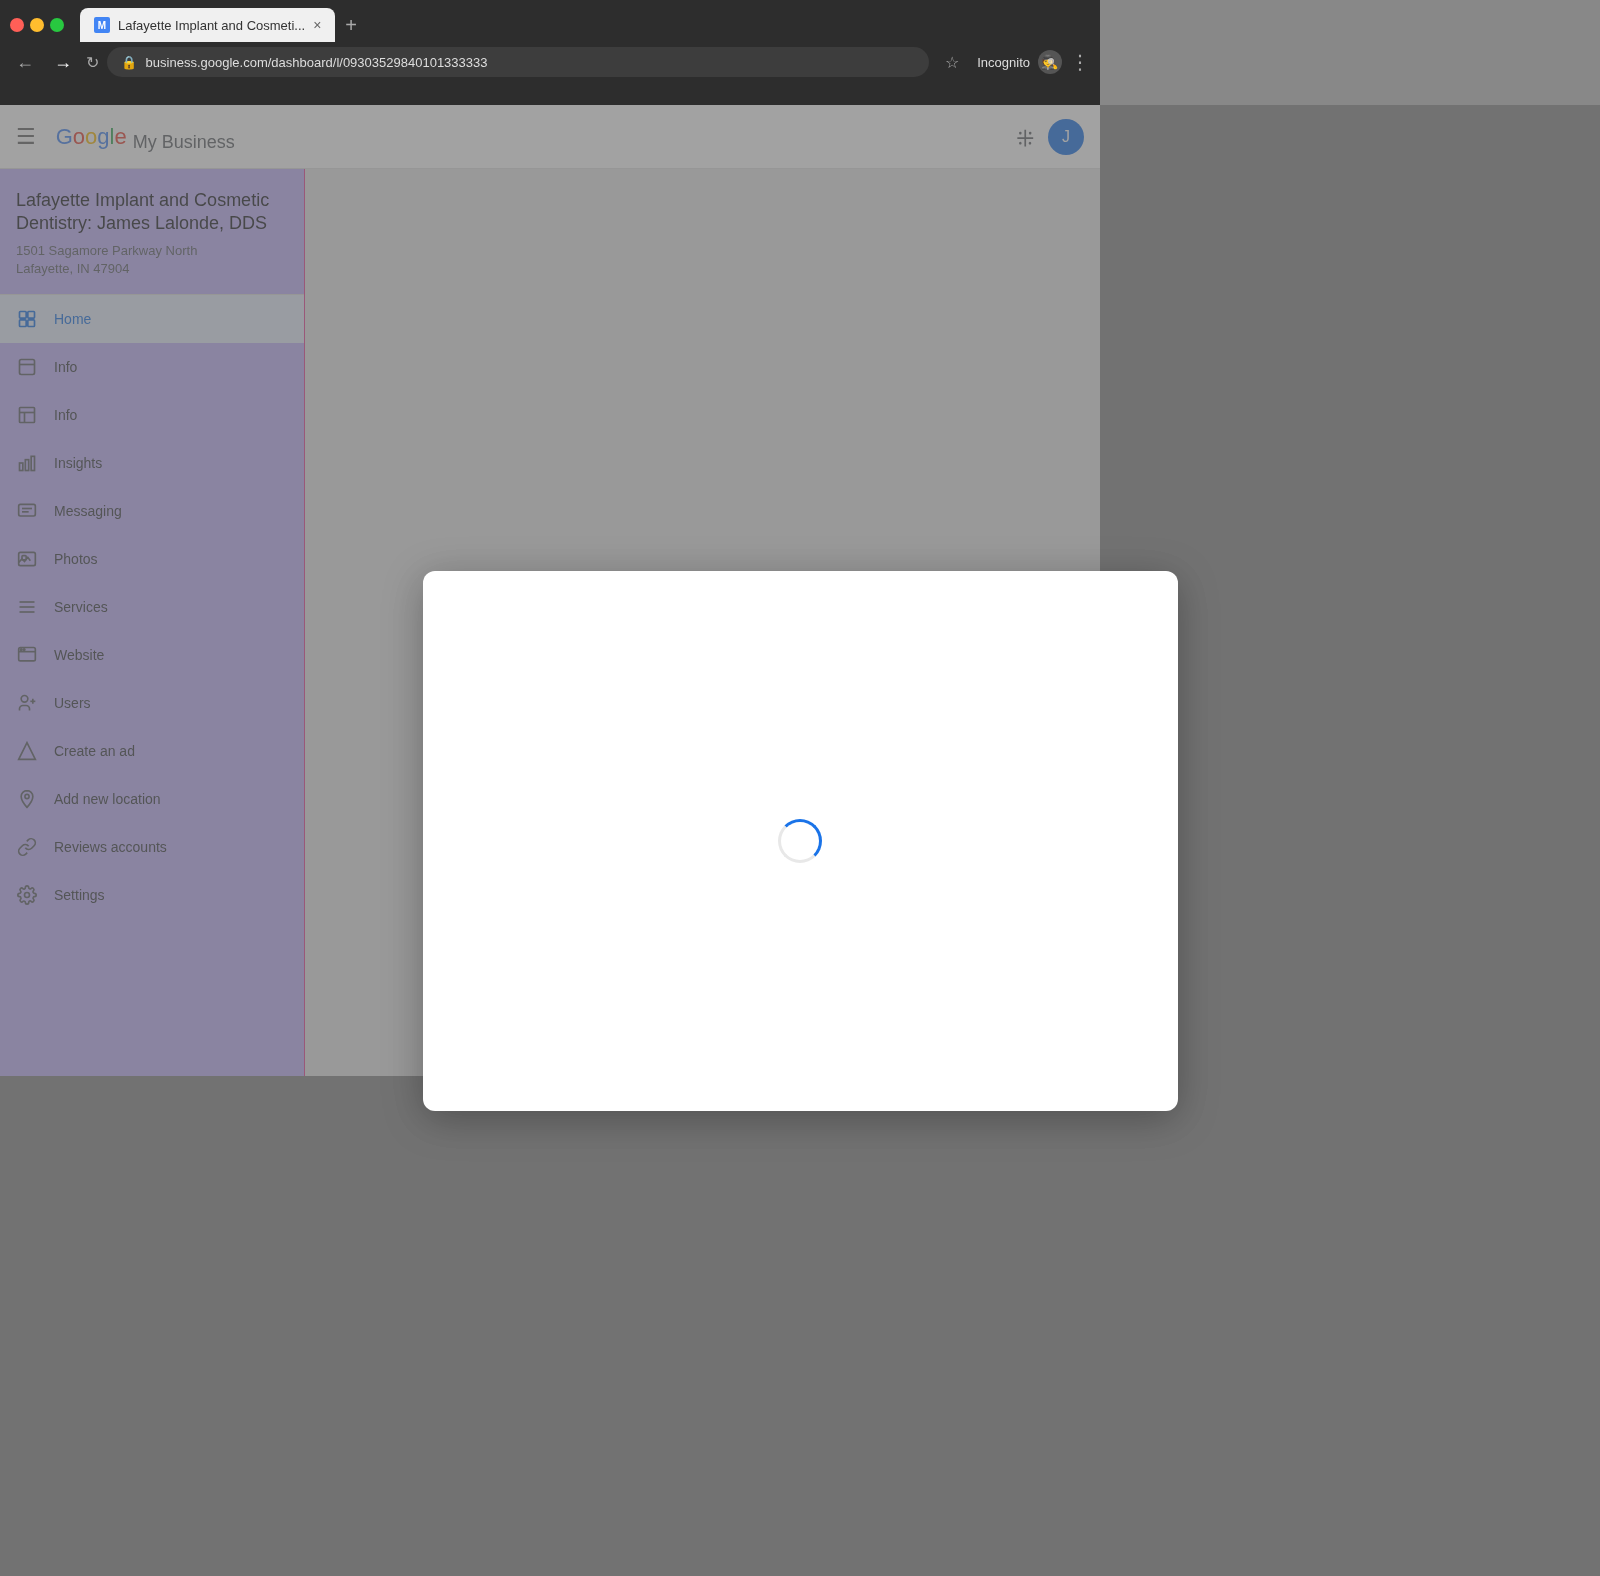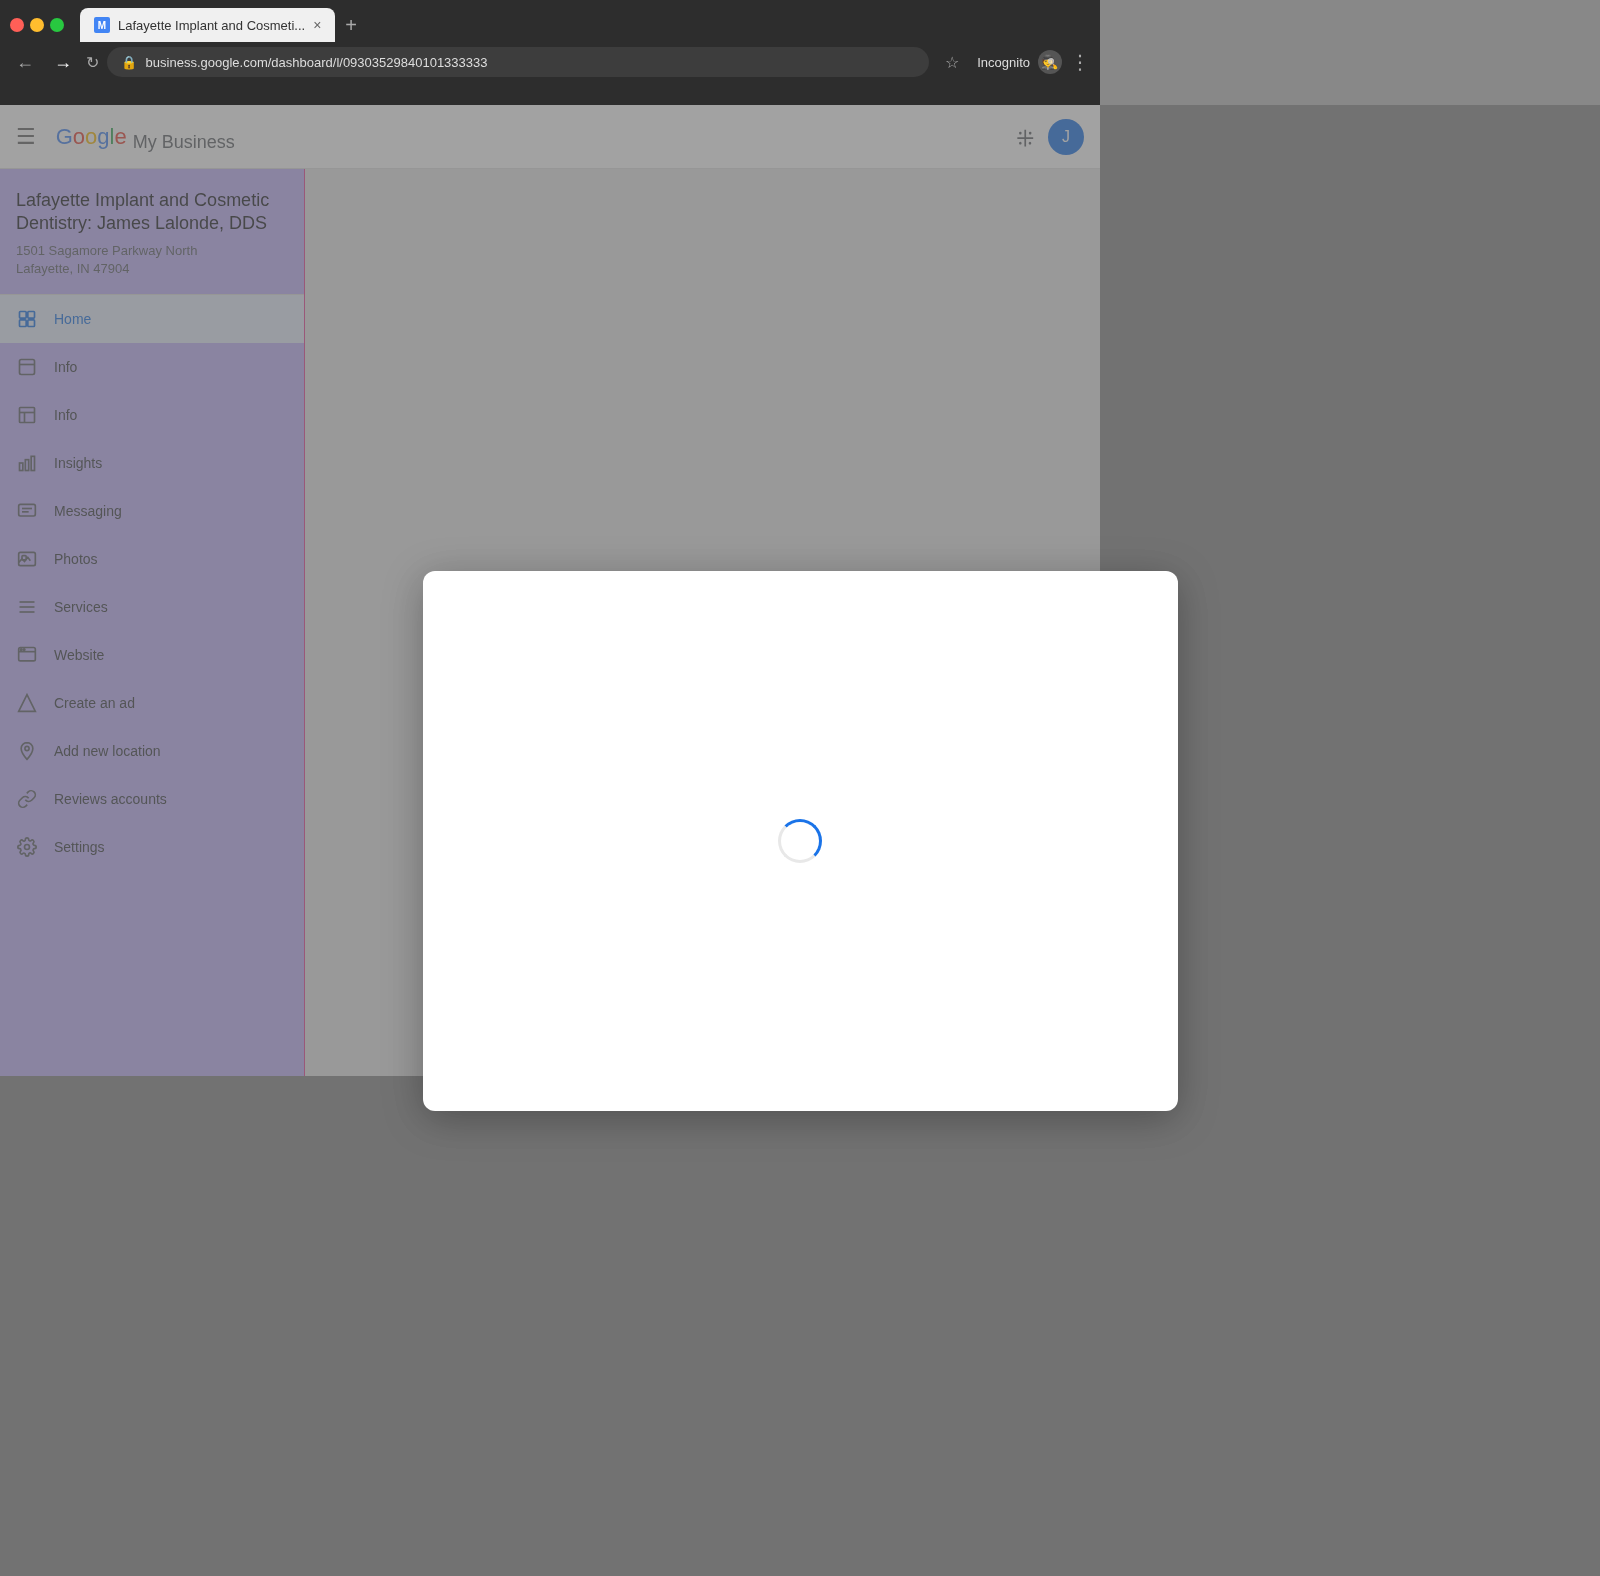--- a/index.html
+++ b/index.html
@@ -343,20 +343,31 @@
                 <line x1="2" y1="8" x2="22" y2="8"></line>
                 <circle cx="5" cy="5.5" r="1" fill="#5f6368"></circle>
                 <circle cx="8.5" cy="5.5" r="1" fill="#5f6368"></circle>
               </svg>
             </span>
     <span class="nav-label">Website</span>
   </div>
           <div class="nav-item">
     <span class="nav-icon">
               <svg width="20" height="20" viewBox="0 0 24 24" fill="none" stroke="#5f6368" stroke-width="2">
+                <circle cx="9" cy="7" r="4"></circle>
+                <path d="M3 21v-2a4 4 0 0 1 4-4h4a4 4 0 0 1 4 4v2"></path>
+                <line x1="19" y1="7" x2="19" y2="13"></line>
+                <line x1="16" y1="10" x2="22" y2="10"></line>
+              </svg>
+            </span>
+    <span class="nav-label">Users</span>
+  </div>
+          <div class="nav-item">
+    <span class="nav-icon">
+              <svg width="20" height="20" viewBox="0 0 24 24" fill="none" stroke="#5f6368" stroke-width="2">
                 <polygon points="12,2 2,22 22,22"></polygon>
               </svg>
             </span>
     <span class="nav-label">Create an ad</span>
   </div>
           <div class="nav-item">
     <span class="nav-icon">
               <svg width="20" height="20" viewBox="0 0 24 24" fill="none" stroke="#5f6368" stroke-width="2">
                 <path d="M12 2C8.13 2 5 5.13 5 9c0 5.25 7 13 7 13s7-7.75 7-13c0-3.87-3.13-7-7-7z"></path>
                 <circle cx="12" cy="9" r="2.5"></circle>

